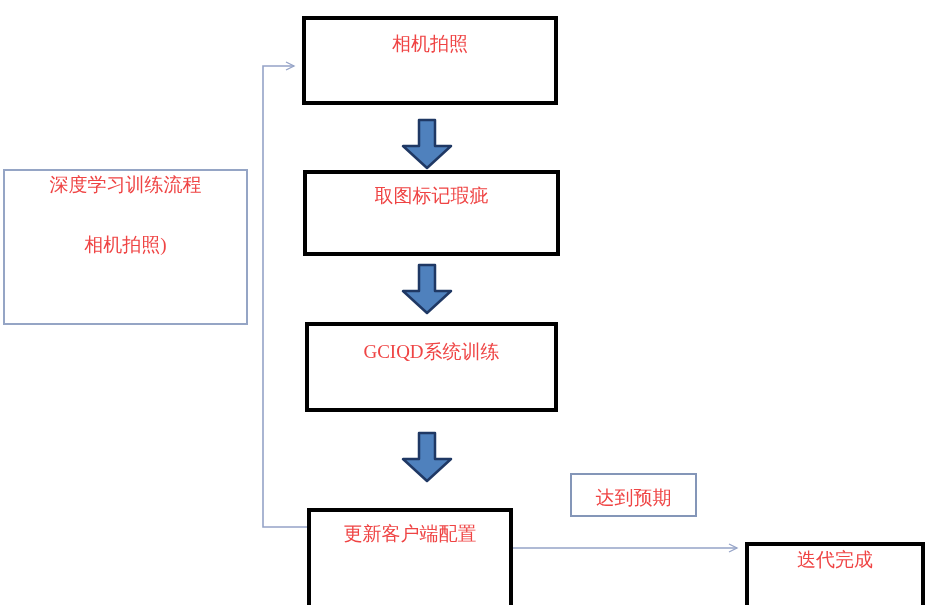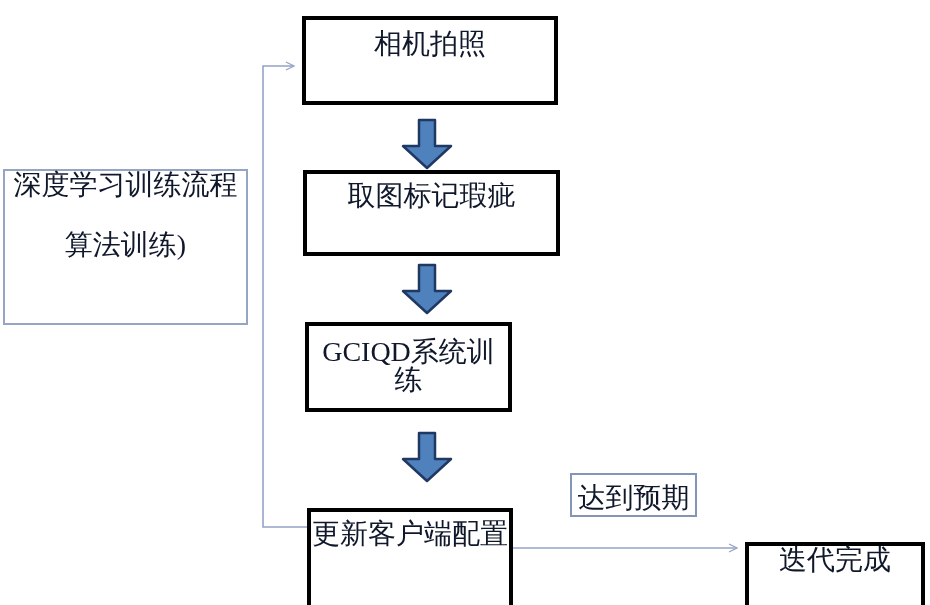--- a/index.html
+++ b/index.html
@@ -20,35 +20,35 @@
     left: 0;
     top: 0;
     width: 930px;
     height: 605px;
     z-index: 1;
   }
   .node {
     position: absolute;
     box-sizing: border-box;
     background: #ffffff;
-    color: #0f172a;
-    font-size: 28px;
+    color: #ef4444;
+    font-size: 19px;
     text-align: center;
     line-height: 28px;
     z-index: 2;
   }
   .process {
     border: 4px solid #000000;
   }
   .light {
     border: 2px solid #95a5c5;
   }
   .b1 { left: 302px; top: 16px;  width: 256px; height: 89px;  padding-top: 10px; }
   .b2 { left: 303px; top: 170px; width: 257px; height: 86px;  padding-top: 8px; }
-  .b3 { left: 305px; top: 322px; width: 207px; height: 90px;  padding-top: 12px; }
+  .b3 { left: 305px; top: 322px; width: 253px; height: 90px;  padding-top: 12px; }
   .b4 { left: 307px; top: 488px; width: 206px; height: 114px; padding-top: 8px; margin-top: 20px; }
   .side-box { left: 3px; top: 169px; width: 245px; height: 156px; }
   .side-box .note-title { margin-bottom: 32px; }
   .branch-label { left: 570px; top: 473px; width: 127px; height: 44px; padding-top: 9px; border-color: #8496b8; }
   .end-box { left: 745px; top: 502px; width: 180px; height: 85px; padding-top: 0; margin-top: 40px; }
   .block-arrow {
     fill: #4f81bd;
     stroke: #1f3864;
     stroke-width: 2.5;
     stroke-linejoin: round;
@@ -80,21 +80,21 @@
 
     <line class="thin-connector" marker-end="url(#openArrow)" x1="513" y1="548" x2="737" y2="548"></line>
 
     <polygon class="block-arrow" points="419,120 435,120 435,146 451,146 427,168 403,146 419,146" fill="#4f81bd"></polygon>
     <polygon class="block-arrow" points="419,265 435,265 435,291 451,291 427,313 403,291 419,291" fill="#4f81bd"></polygon>
     <polygon class="block-arrow" points="419,433 435,433 435,459 451,459 427,481 403,459 419,459" fill="#4f81bd"></polygon>
   </svg>
 
   <div class="node light side-box">
     <div class="note-title">深度学习训练流程</div>
-    <div>算法训练)</div>
+    <div>相机拍照)</div>
   </div>
 
   <div class="node process b1">
     <div>相机拍照</div>
   </div>
 
   <div class="node process b2">
     <div>取图标记瑕疵</div>
   </div>
 

